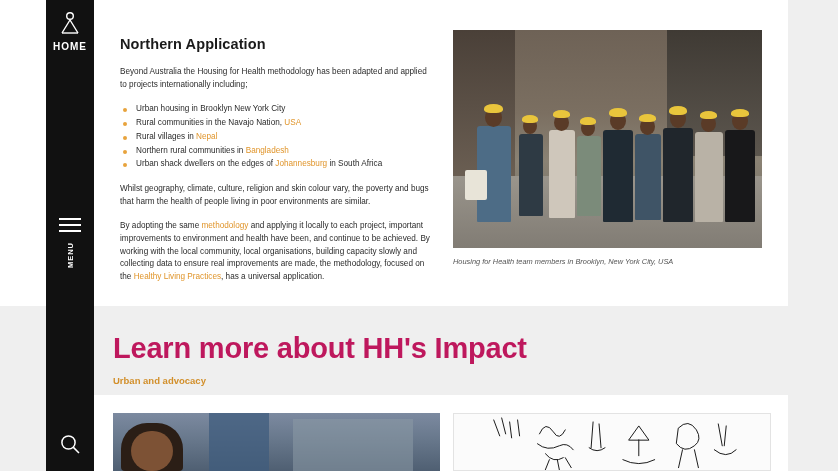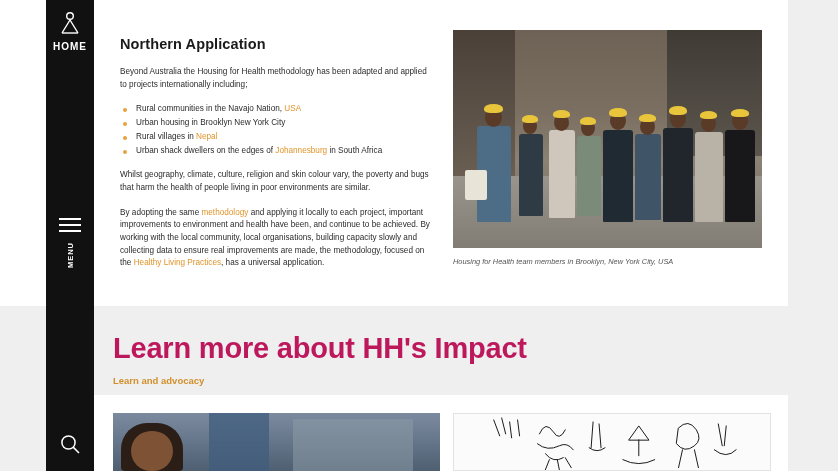--- a/index.html
+++ b/index.html
@@ -281,23 +281,24 @@
   </nav>
 
   <section class="card-top">
 
     <div class="col-left">
       <h2 class="section-title">Northern Application</h2>
 
       <p>Beyond Australia the Housing for Health methodology has been adapted and applied to projects internationally including;</p>
 
       <ul class="bullets">
+        <li><span>Urban housing in Brooklyn New York City</span><a class="lnk" href="#"></a><span></span></li>
         <li><span>Rural communities in the Navajo Nation, </span><a class="lnk" href="#">USA</a><span></span></li>
-        <li><span>Urban housing in Brooklyn New York City</span><a class="lnk" href="#"></a><span></span></li>
         <li><span>Rural villages in </span><a class="lnk" href="#">Nepal</a><span></span></li>
+        <li><span>Northern rural communities in </span><a class="lnk" href="#">Bangladesh</a><span></span></li>
         <li><span>Urban shack dwellers on the edges of </span><a class="lnk" href="#">Johannesburg</a><span> in South Africa</span></li>
       </ul>
 
       <p>Whilst geography, climate, culture, religion and skin colour vary, the poverty and bugs that harm the health of people living in poor environments are similar.</p>
 
       <p><span>By adopting the same </span><a class="lnk" href="#">methodology</a><span> and applying it locally to each project, important improvements to environment and health have been, and continue to be achieved. By working with the local community, local organisations, building capacity slowly and collecting data to ensure real improvements are made, the methodology, focused on the </span><a class="lnk" href="#">Healthy Living Practices</a><span>, has a universal application.</span></p>
     </div>
 
     <div class="photo-wrap">
       <div class="photo">
@@ -345,21 +346,21 @@
 
         <div class="fig" style="left:12px;top:140px;width:22px;height:30px;background:#e8e4d8;border-radius:2px;"></div>
       </div>
       <div class="caption">Housing for Health team members in Brooklyn, New York City, USA</div>
     </div>
   </section>
 
   <section class="band">
     <div class="band-inner">
       <h1 class="impact-title">Learn more about HH's Impact</h1>
-      <div class="impact-sub">Learn and advocacy</div>
+      <div class="impact-sub">Urban and advocacy</div>
     </div>
   </section>
 
   <section class="card-bottom">
 
     <div class="tile tile-1">
       <div style="position:absolute;inset:0;background:linear-gradient(180deg,#7c8aa0 0%,#68788c 45%,#4f5f72 100%);"></div>
       <div style="position:absolute;left:8px;top:10px;width:62px;height:48px;border-radius:26px 26px 4px 4px;background:#2b1e16;"></div>
       <div style="position:absolute;left:18px;top:18px;width:42px;height:40px;border-radius:20px;background:#7d5235;"></div>
       <div style="position:absolute;left:96px;top:0;width:60px;height:58px;background:#3f5c7d;opacity:.75;"></div>

